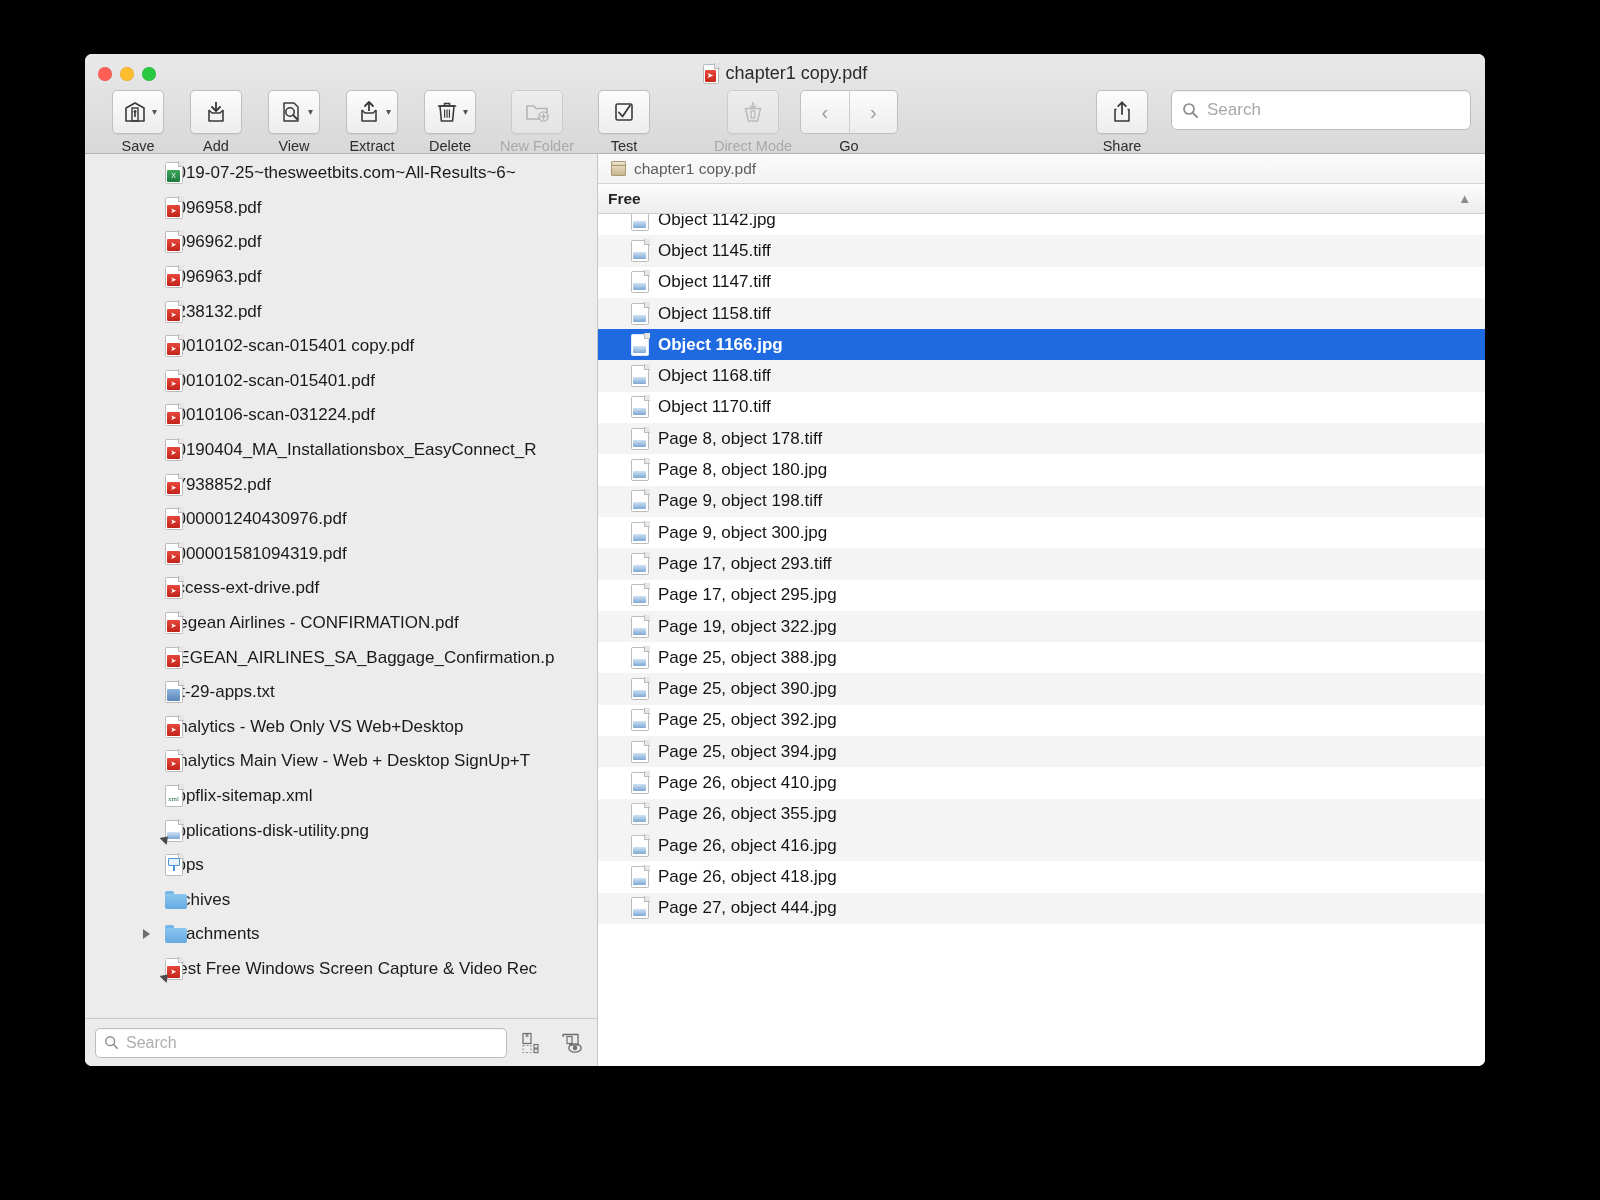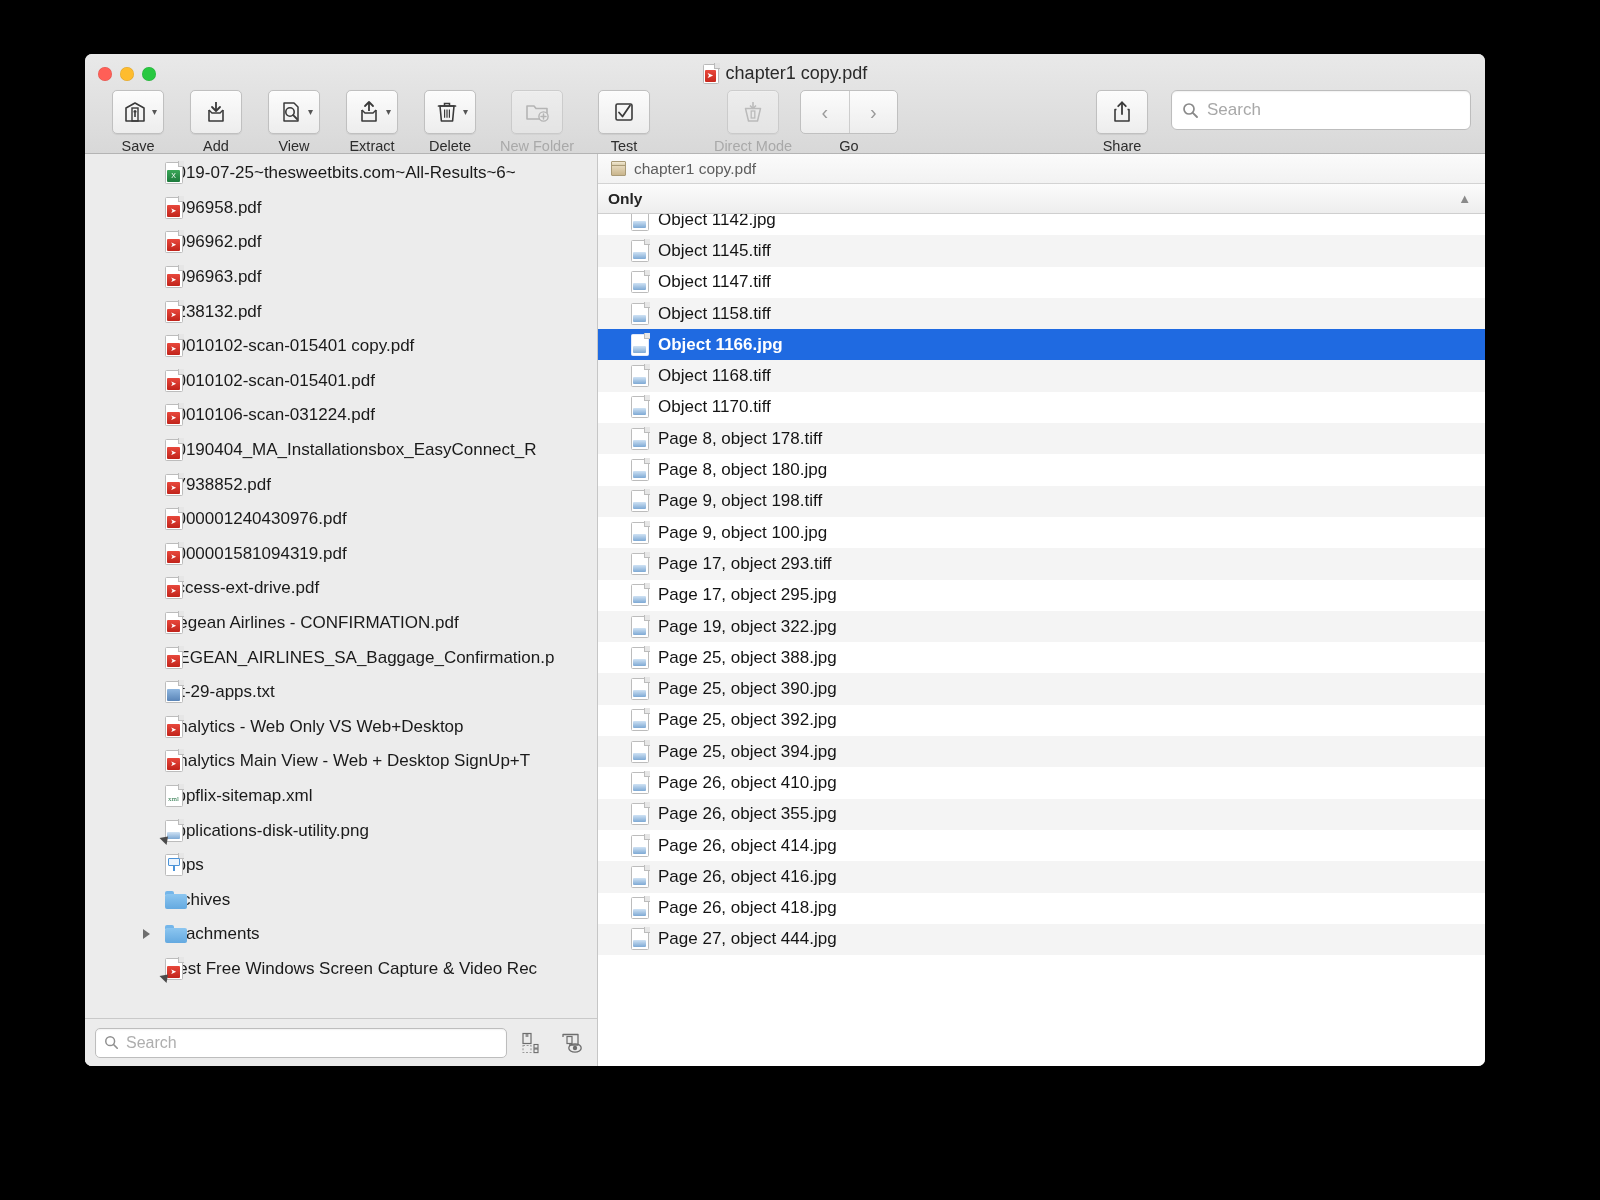--- a/index.html
+++ b/index.html
@@ -636,21 +636,21 @@
 
       <div id="crumb">
         <span class="archbox">
           <span class="b"></span>
             <span class="l"></span>
         </span>
         <span>chapter1 copy.pdf</span>
       </div>
 
       <div id="colhead">
-        <span>Only</span>
+        <span>Free</span>
         <span class="sortchev">▲</span>
       </div>
 
       <div id="rlist">
         <div id="rlist-inner">
             <div class="rrow">
               <span class="fi img">
                 <span class="sheet"></span>
                 <span class="tag" style="background:linear-gradient(#cfe2f4,#7ea9d4);height:7px;bottom:3px;"></span>
               </span>
@@ -727,21 +727,21 @@
                 <span class="tag" style="background:linear-gradient(#cfe2f4,#7ea9d4);height:7px;bottom:3px;"></span>
               </span>
               <span>Page 9, object 198.tiff</span>
             </div>
             <div class="rrow">
               <span class="fi img">
                 <span class="sheet"></span>
                 <span class="fold"></span>
                 <span class="tag" style="background:linear-gradient(#cfe2f4,#7ea9d4);height:7px;bottom:3px;"></span>
               </span>
-              <span>Page 9, object 100.jpg</span>
+              <span>Page 9, object 300.jpg</span>
             </div>
             <div class="rrow alt">
               <span class="fi img">
                 <span class="sheet"></span>
                 <span class="fold"></span>
                 <span class="tag" style="background:linear-gradient(#cfe2f4,#7ea9d4);height:7px;bottom:3px;"></span>
               </span>
               <span>Page 17, object 293.tiff</span>
             </div>
             <div class="rrow">
@@ -800,28 +800,20 @@
               </span>
               <span>Page 26, object 410.jpg</span>
             </div>
             <div class="rrow alt">
               <span class="fi img">
                 <span class="sheet"></span>
                 <span class="fold"></span>
                 <span class="tag" style="background:linear-gradient(#cfe2f4,#7ea9d4);height:7px;bottom:3px;"></span>
               </span>
               <span>Page 26, object 355.jpg</span>
-            </div>
-            <div class="rrow">
-              <span class="fi img">
-                <span class="sheet"></span>
-                <span class="fold"></span>
-                <span class="tag" style="background:linear-gradient(#cfe2f4,#7ea9d4);height:7px;bottom:3px;"></span>
-              </span>
-              <span>Page 26, object 414.jpg</span>
             </div>
             <div class="rrow alt">
               <span class="fi img">
                 <span class="sheet"></span>
                 <span class="fold"></span>
                 <span class="tag" style="background:linear-gradient(#cfe2f4,#7ea9d4);height:7px;bottom:3px;"></span>
               </span>
               <span>Page 26, object 416.jpg</span>
             </div>
             <div class="rrow">

